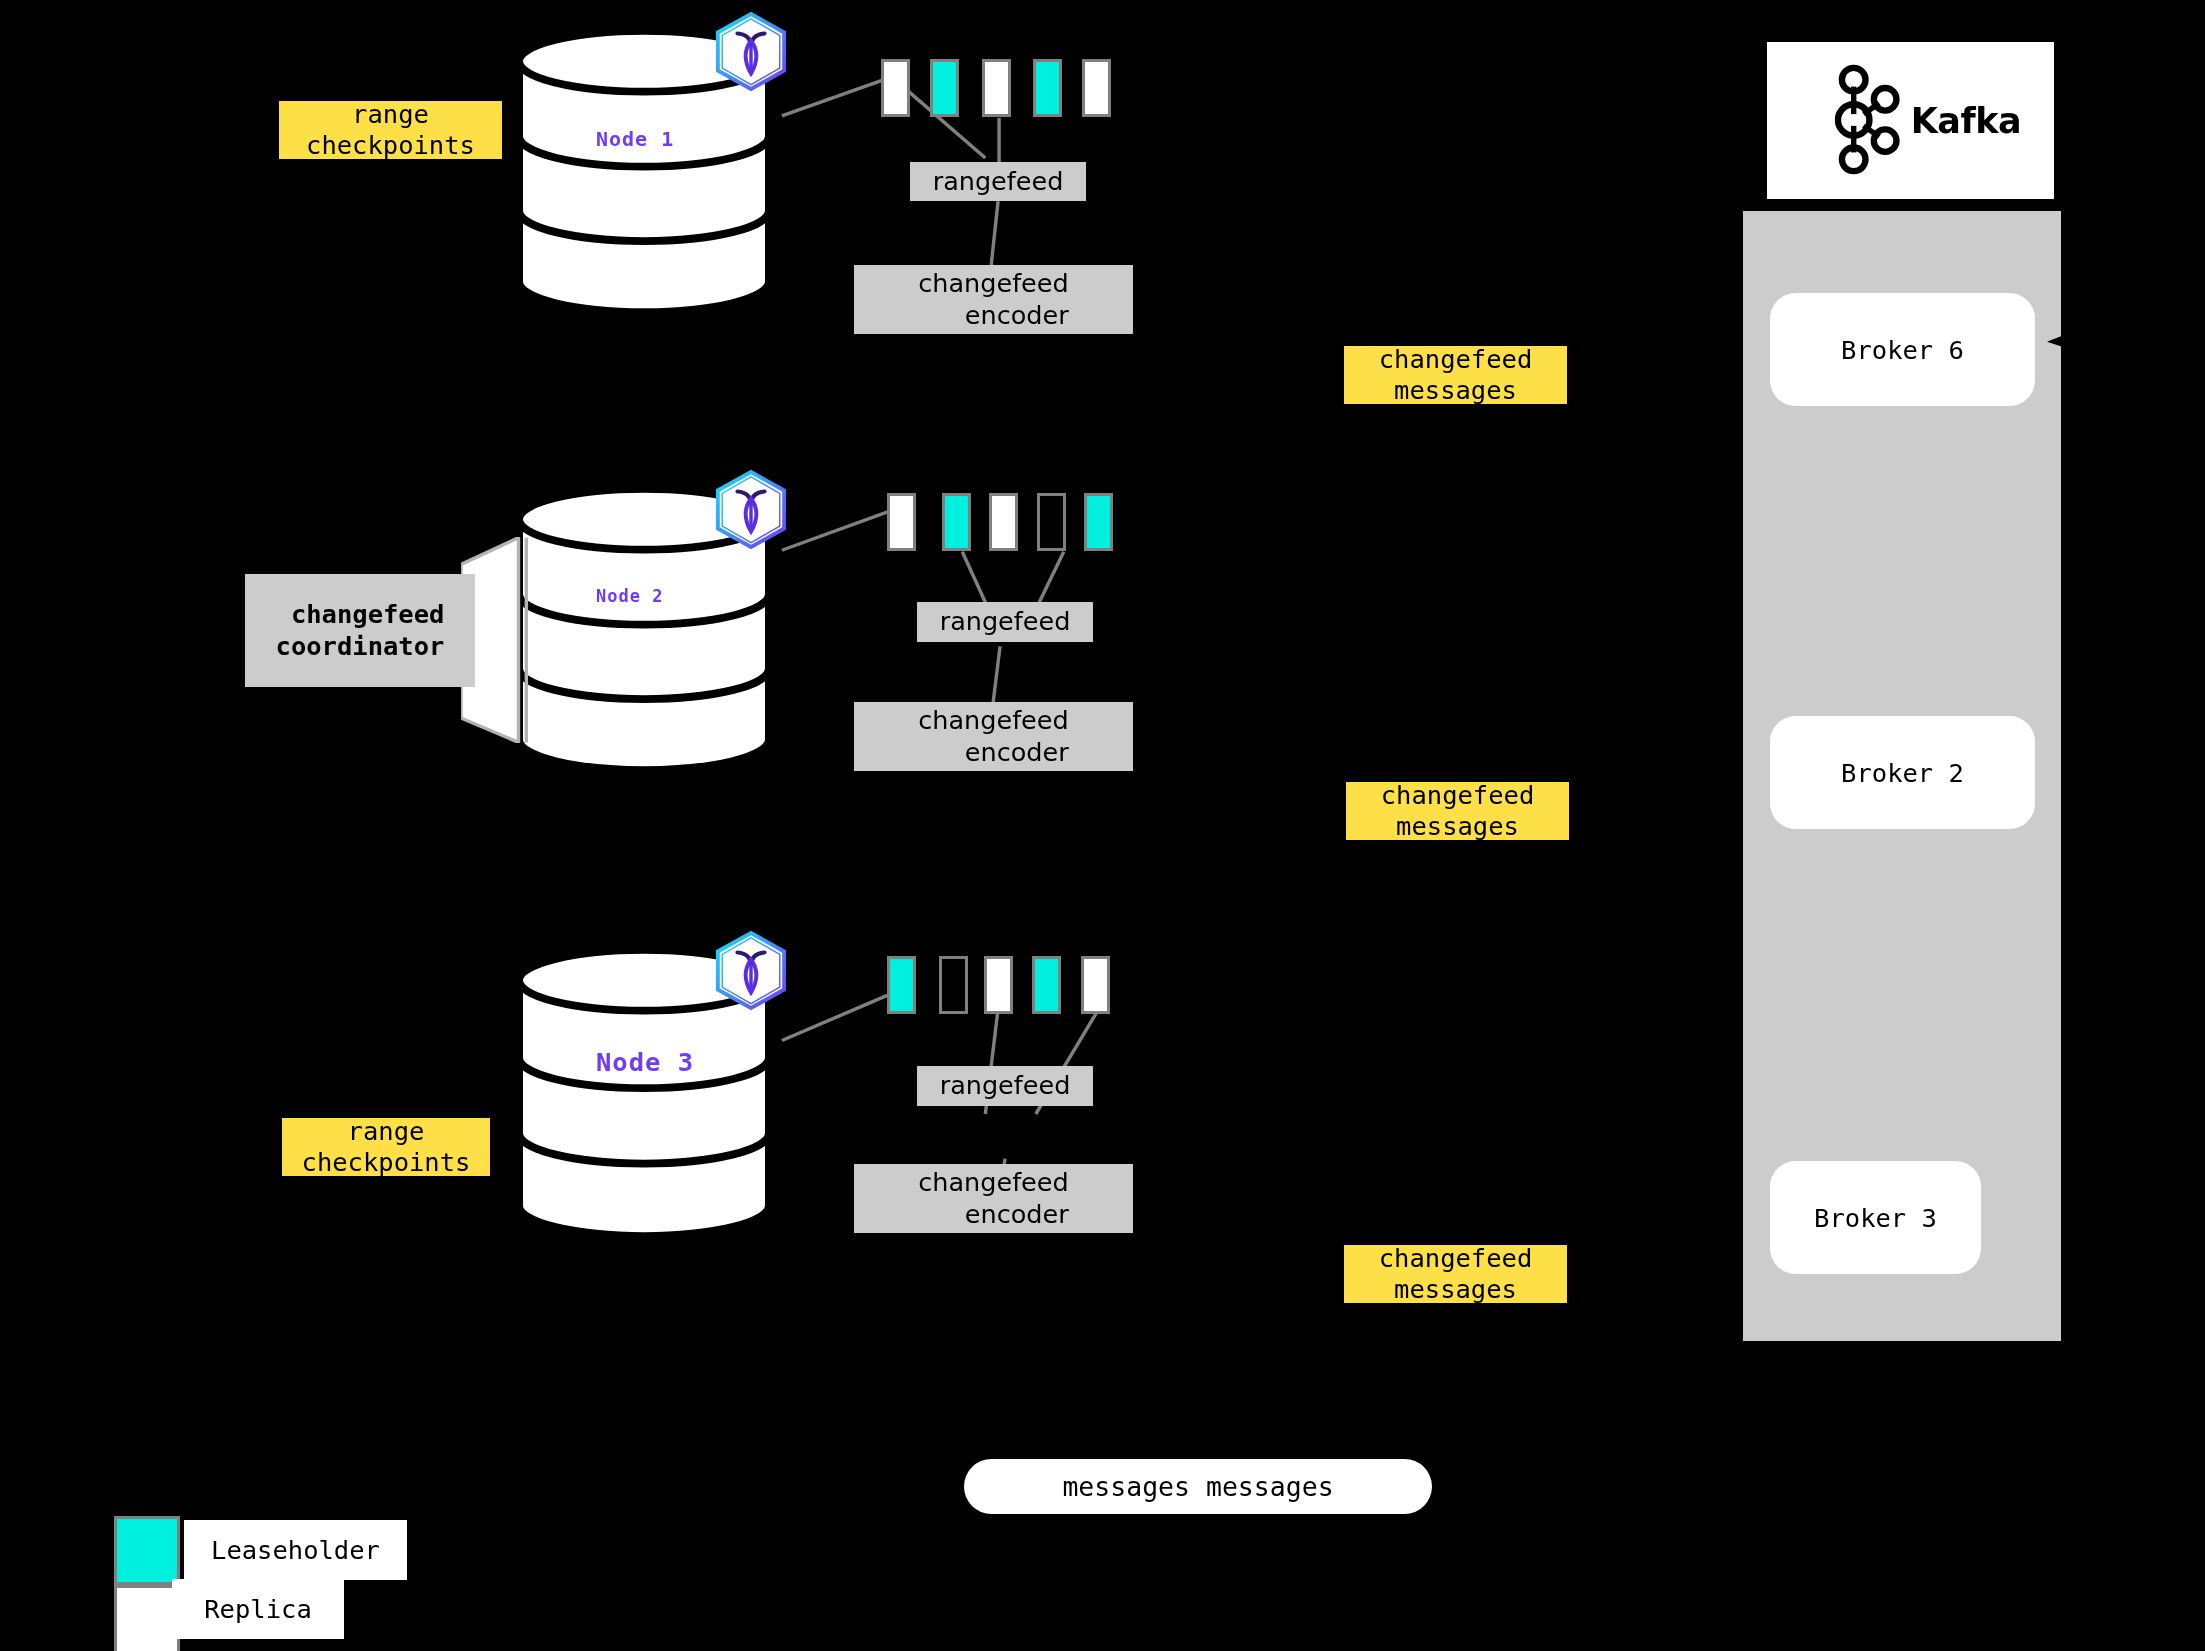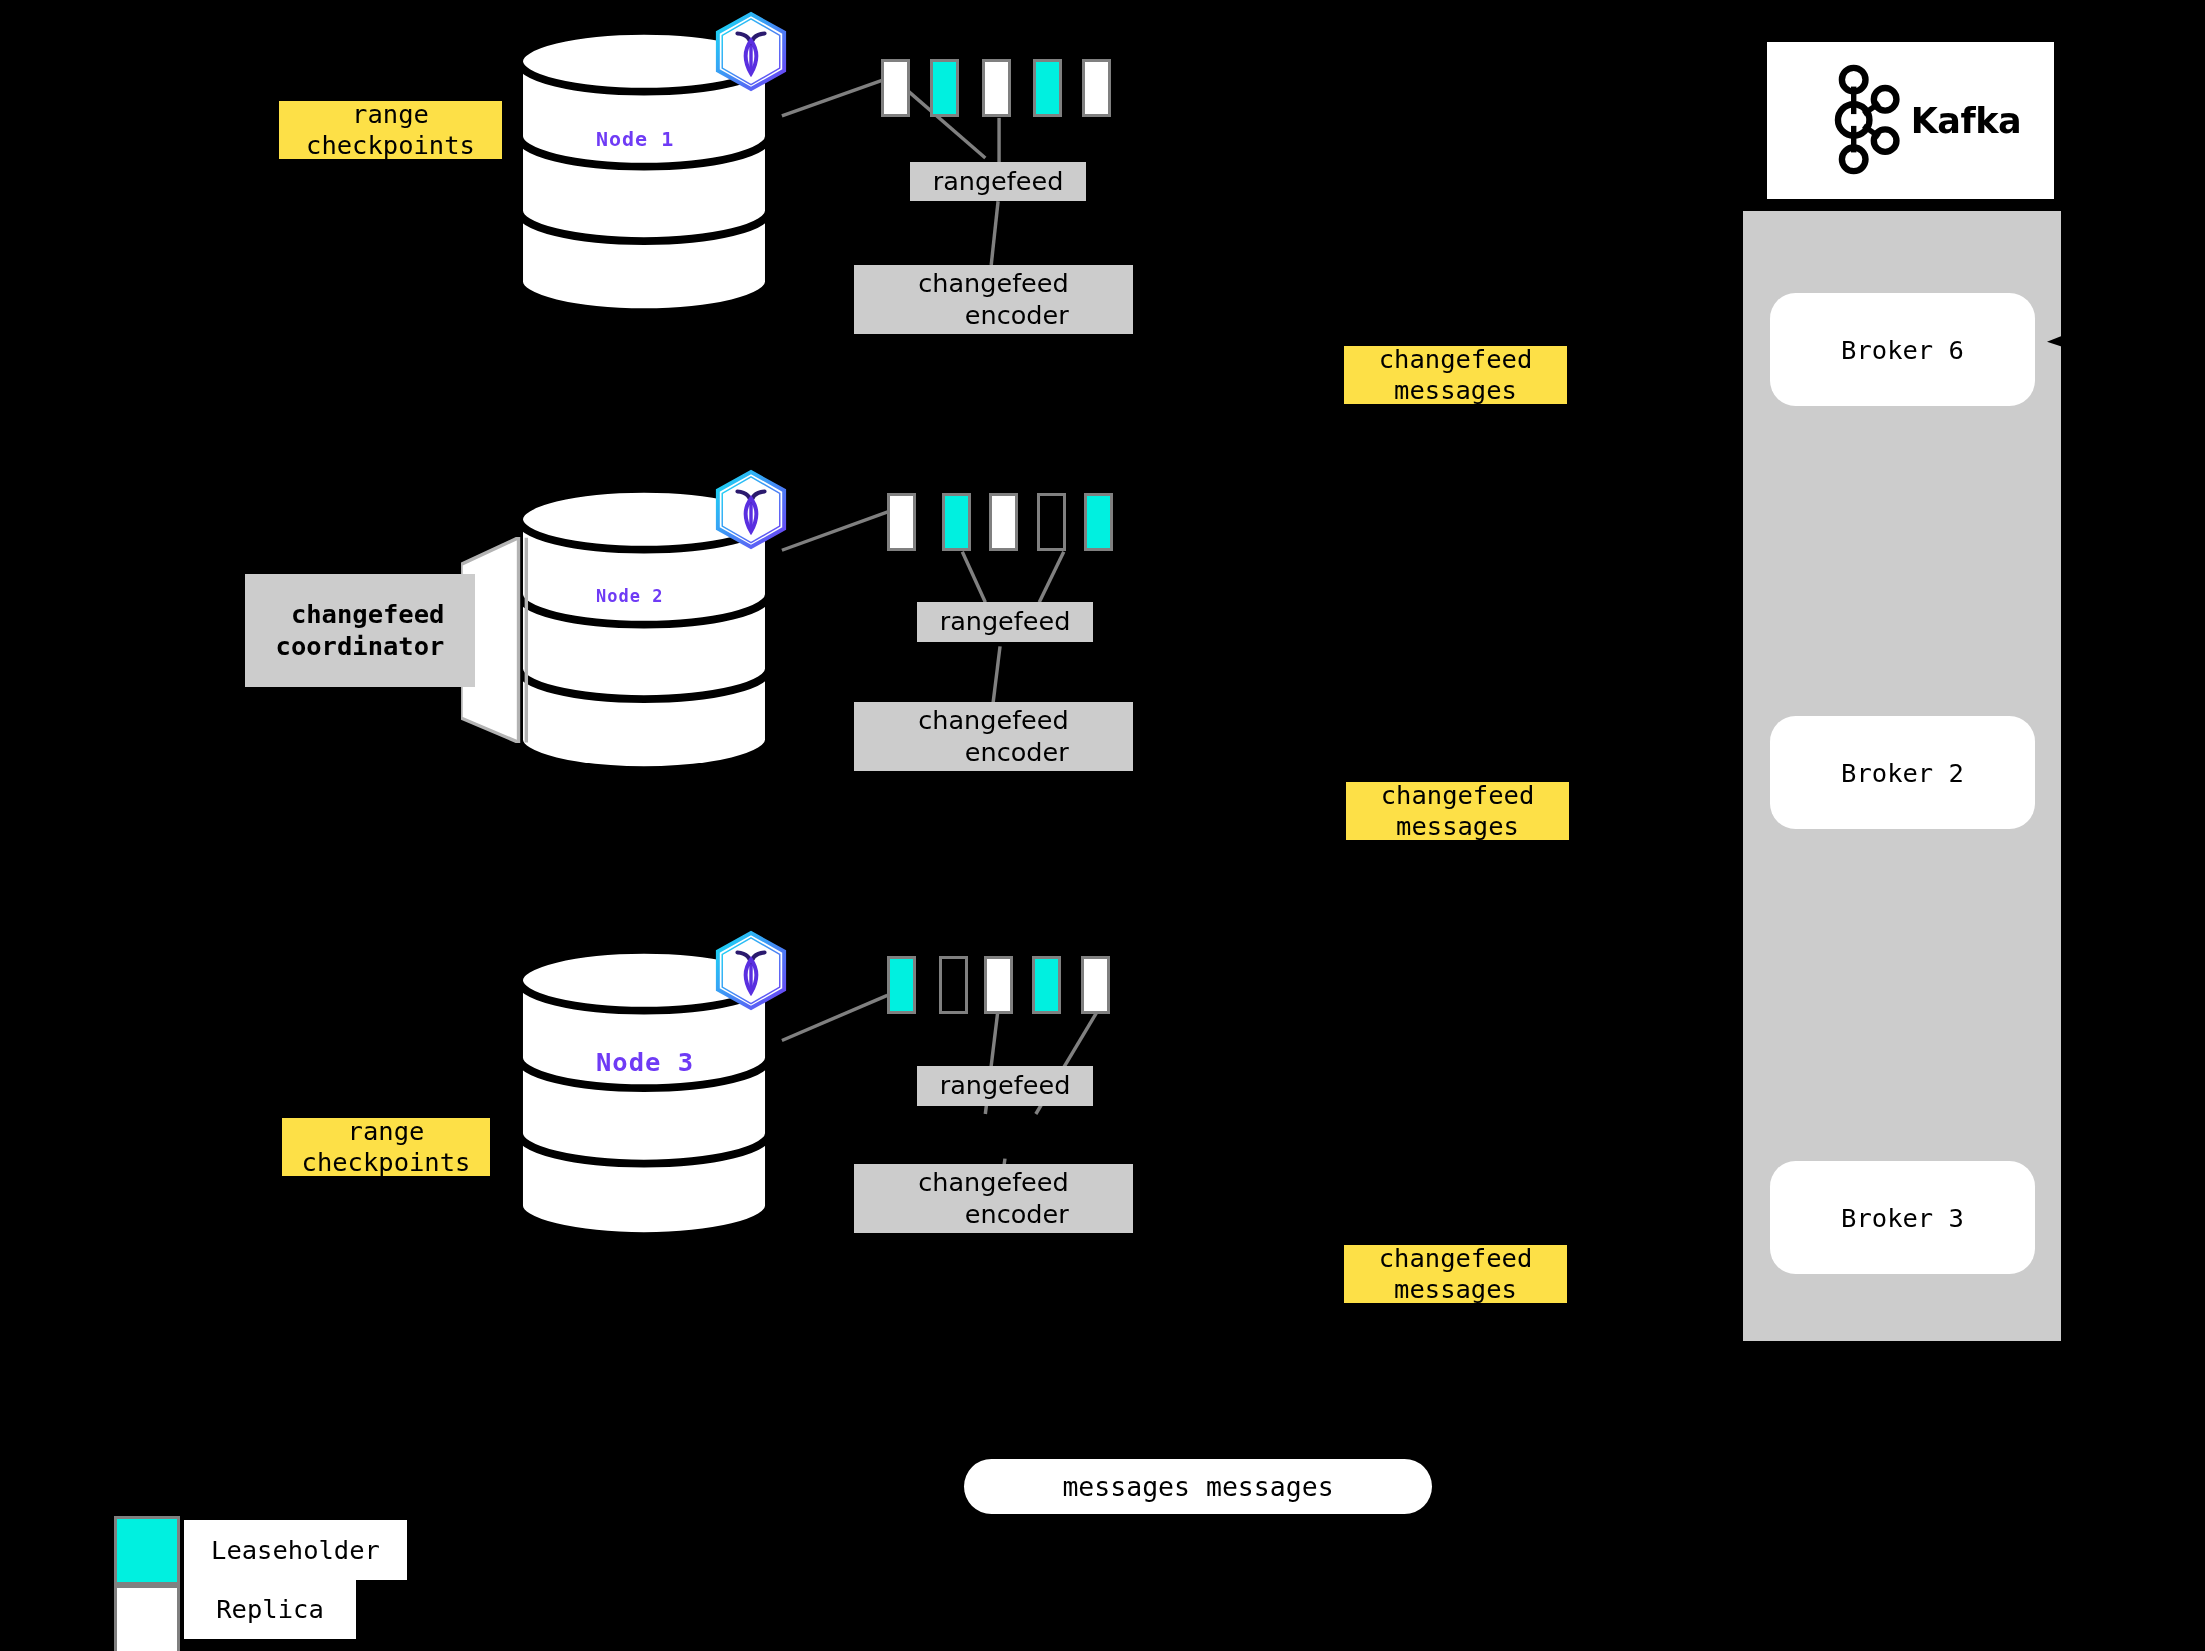--- a/index.html
+++ b/index.html
@@ -255,22 +255,22 @@
       <circle cx="52" cy="196" r="24" fill="none" stroke="#000" stroke-width="13"></circle>
       <circle cx="116" cy="74" r="23" fill="none" stroke="#000" stroke-width="13"></circle>
       <circle cx="116" cy="158" r="23" fill="none" stroke="#000" stroke-width="13"></circle>
     </svg>
   </span>
   <span id="kafka-wordmark">Kafka</span>
 </div>
 
 <div class="broker" style="left:1770px;top:293px;width:265px;height:113px;font-size:25.5px;">Broker 6</div>
 <div class="broker" style="left:1770px;top:716px;width:265px;height:113px;font-size:25.5px;">Broker 2</div>
-<div class="broker" style="left:1770px;top:1161px;width:265px;height:113px;font-size:25.5px;">Broker 3</div>
+<div class="broker" style="left:1770px;top:1161px;width:211px;height:113px;font-size:25.5px;">Broker 3</div>
 
 <div id="resolved-pill" style="left:964px;top:1459px;width:468px;height:55px;font-size:26.5px;">messages messages</div>
 
 <div class="legend-swatch" style="left:114px;top:1516px;width:66px;height:69px;background:#00f0e0;"></div>
 <div class="legend-text" style="left:184px;top:1508px;width:223px;height:60px;font-size:25.5px;">Leaseholder</div>
 
 <div class="legend-swatch" style="left:114px;top:1585px;width:66px;height:69px;background:#ffffff;"></div>
-<div class="legend-text" style="left:184px;top:1567px;width:172px;height:60px;font-size:25.5px;">Replica</div>
+<div class="legend-text" style="left:172px;top:1567px;width:172px;height:60px;font-size:25.5px;">Replica</div>
 
 
 </body></html>

